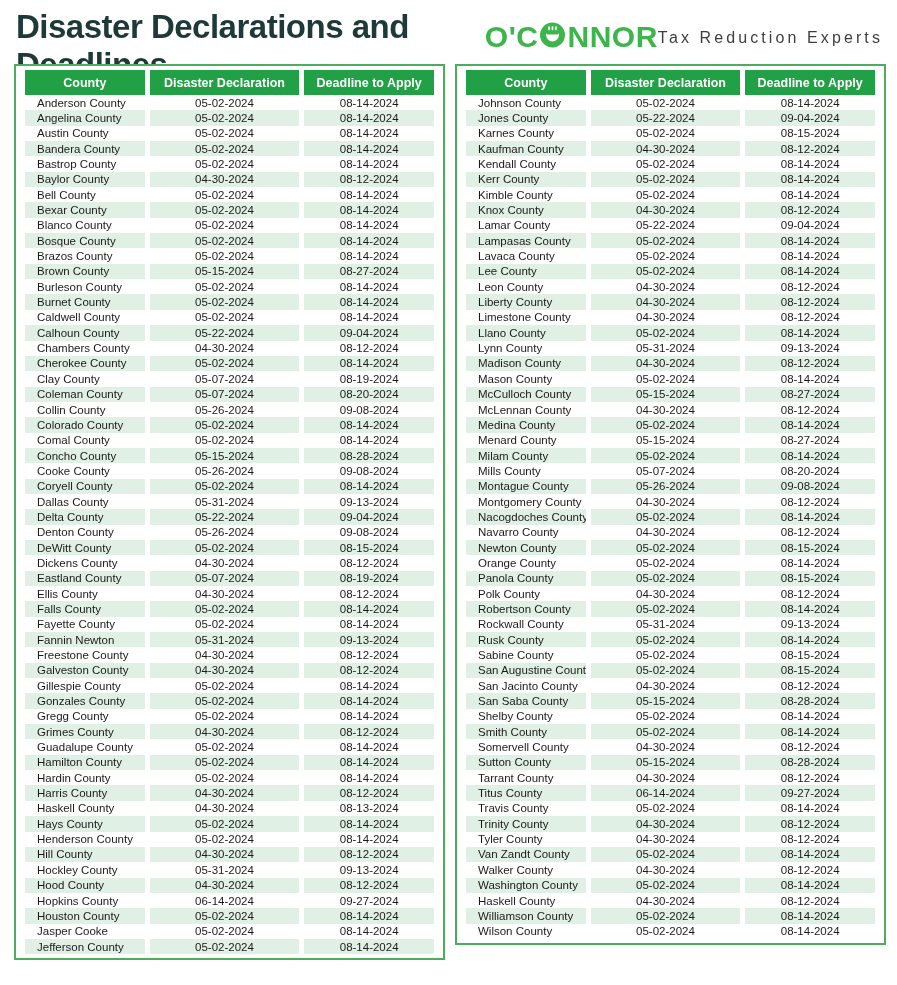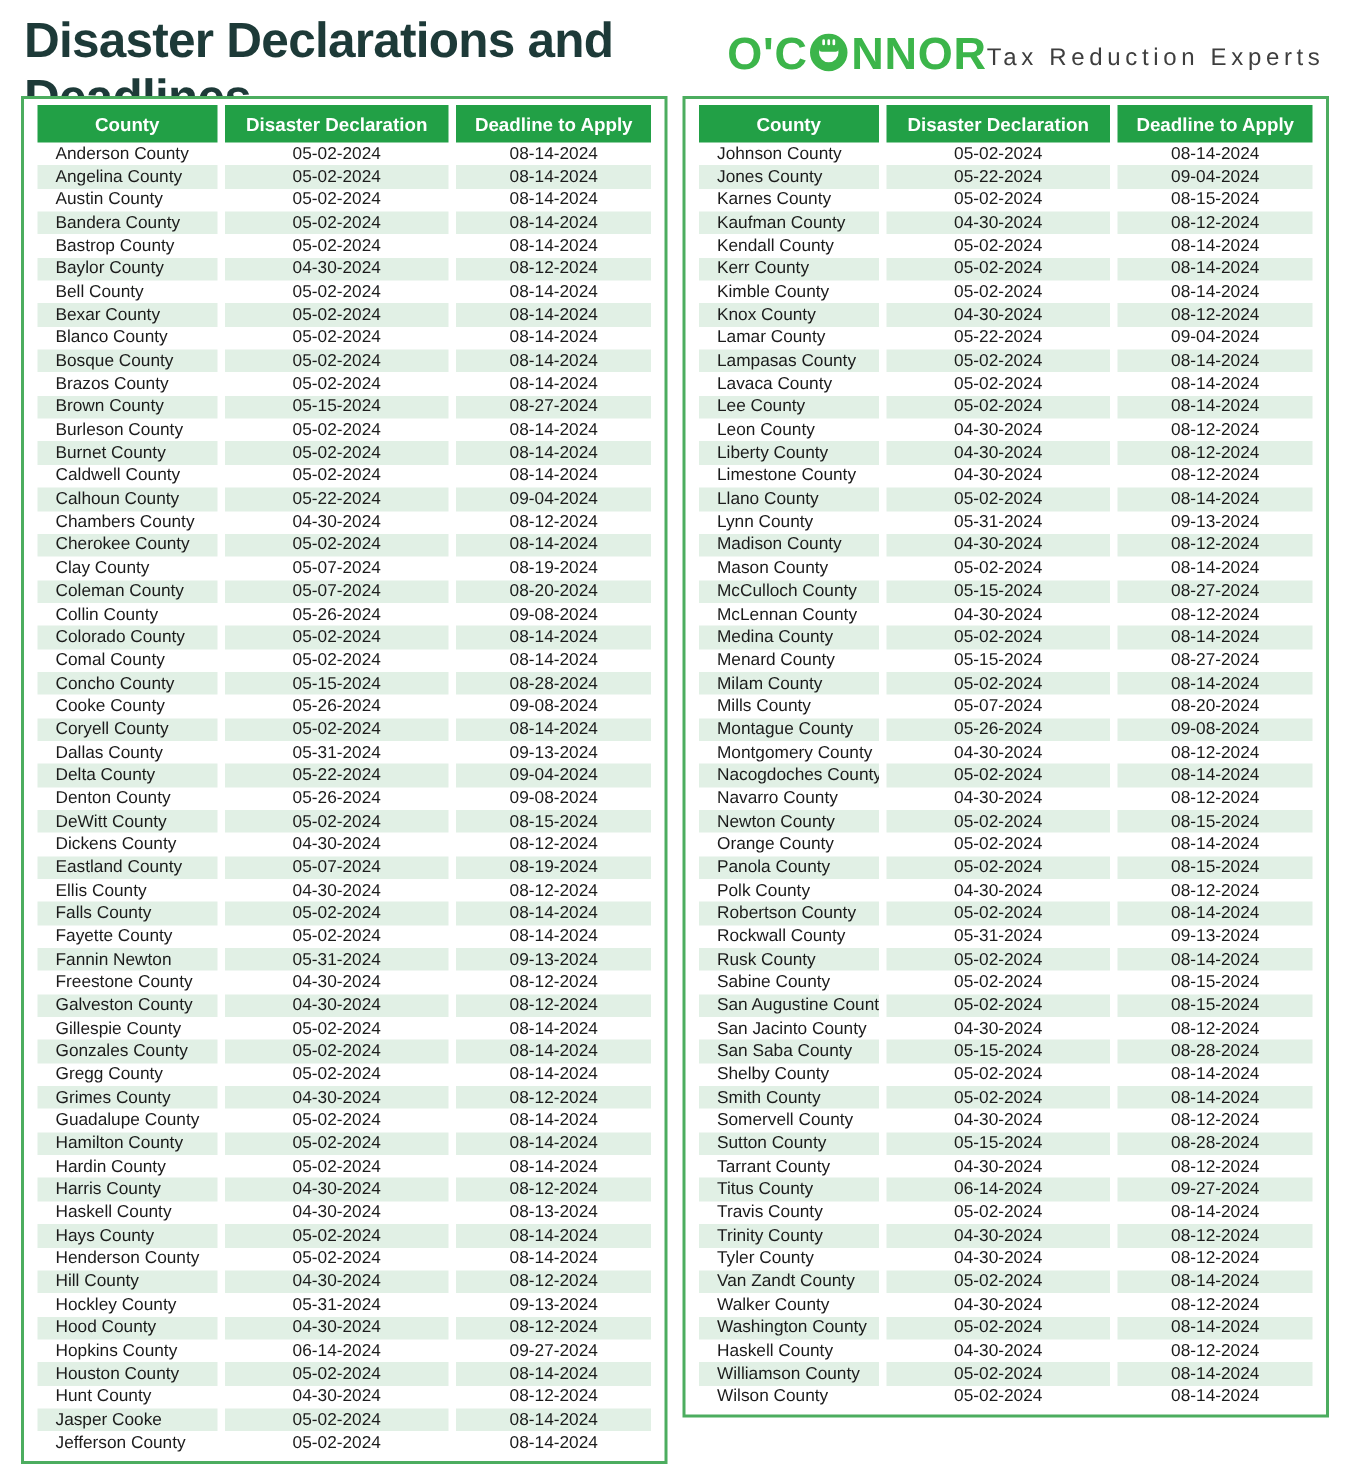--- a/index.html
+++ b/index.html
@@ -357,25 +357,20 @@
             <td>Hopkins County</td>
             <td>06-14-2024</td>
             <td>09-27-2024</td>
           </tr>
           <tr>
             <td>Houston County</td>
             <td>05-02-2024</td>
             <td>08-14-2024</td>
           </tr>
           <tr>
-            <td>Hunt County</td>
-            <td>04-30-2024</td>
-            <td>08-12-2024</td>
-          </tr>
-          <tr>
             <td>Jasper Cooke</td>
             <td>05-02-2024</td>
             <td>08-14-2024</td>
           </tr>
           <tr>
             <td>Jefferson County</td>
             <td>05-02-2024</td>
             <td>08-14-2024</td>
           </tr>
         </tbody>

